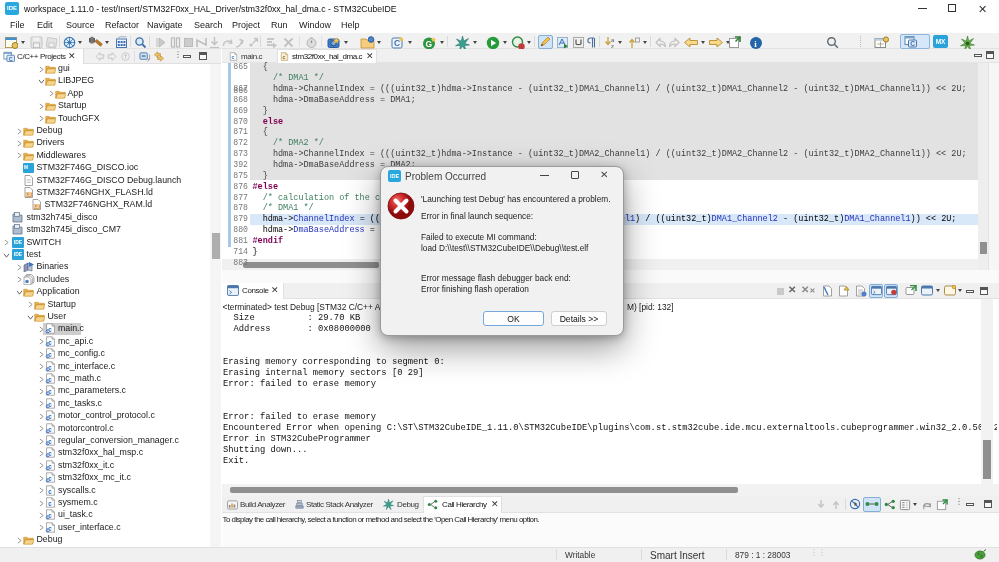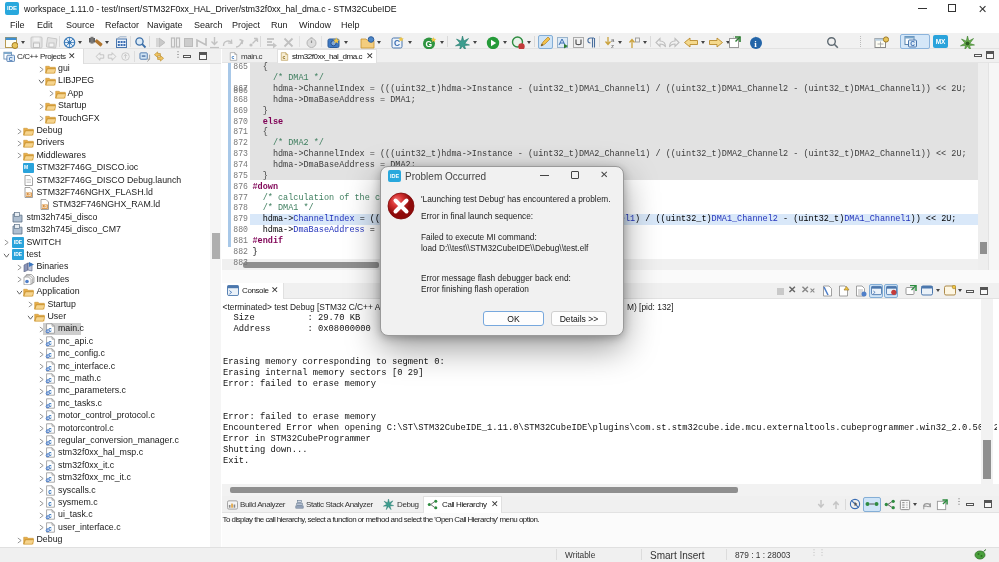--- a/index.html
+++ b/index.html
@@ -390,21 +390,21 @@
       <span style="left:36.5px">STM32F746G_DISCO Debug.launch</span>
     </div>
 <div class="tr" style="left:0;top:187.0px;width:221px">
       <svg style="left:24px;top:0px;width:9px;height:11px" viewBox="0 0 9 11">
         <path d="M1 0.5 L6 0.5 L8.5 3 L8.5 10.5 L1 10.5 Z" fill="#fff" stroke="#8a8a8a" stroke-width="0.8"></path>
         <rect x="1.8" y="5.5" width="6" height="4.3" fill="#d8892f"></rect>
         <text x="2.2" y="9.2" font-size="3.8" fill="#fff" font-family="Liberation Sans" font-weight="bold">LD</text>
       </svg>
       <span style="left:36.5px">STM32F746NGHX_FLASH.ld</span>
     </div>
-<div class="tr" style="left:16px;top:199.4px;width:221px">
+<div class="tr" style="left:8px;top:199.4px;width:221px">
       <svg style="left:24px;top:0px;width:9px;height:11px" viewBox="0 0 9 11">
         <path d="M1 0.5 L6 0.5 L8.5 3 L8.5 10.5 L1 10.5 Z" fill="#fff" stroke="#8a8a8a" stroke-width="0.8"></path>
         <rect x="1.8" y="5.5" width="6" height="4.3" fill="#d8892f"></rect>
         <text x="2.2" y="9.2" font-size="3.8" fill="#fff" font-family="Liberation Sans" font-weight="bold">LD</text>
       </svg>
       <span style="left:36.5px">STM32F746NGHX_RAM.ld</span>
     </div>
 <div class="tr" style="left:0;top:211.8px;width:221px">
       <svg style="left:12px;top:0px;width:11px;height:11px" viewBox="0 0 11 11">
         <path d="M1 2 L4.5 2 L5.5 3.2 L10 3.2 L10 10 L1 10 Z" fill="#aebed0" stroke="#5d7288" stroke-width="0.8"></path>
@@ -689,37 +689,37 @@
 <div class="ln" style="top:105.70px">869</div>
 <div class="cl" style="top:105.70px;color:#3c3c3c">  }</div>
 <div class="ln" style="top:116.55px">870</div>
 <div class="cl" style="top:116.55px;color:#3c3c3c">  <i class="kw">else</i></div>
 <div class="ln" style="top:127.40px">871</div>
 <div class="cl" style="top:127.40px;color:#3c3c3c">  {</div>
 <div class="ln" style="top:138.25px">872</div>
 <div class="cl" style="top:138.25px;color:#3c3c3c">    <i class="cm">/* DMA2 */</i></div>
 <div class="ln" style="top:149.10px">873</div>
 <div class="cl" style="top:149.10px;color:#3c3c3c">    hdma-&gt;ChannelIndex = (((uint32_t)hdma-&gt;Instance - (uint32_t)DMA2_Channel1) / ((uint32_t)DMA2_Channel2 - (uint32_t)DMA2_Channel1)) &lt;&lt; 2U;</div>
-<div class="ln" style="top:159.95px">874</div>
+<div class="ln" style="top:159.95px">392</div>
 <div class="cl" style="top:159.95px;color:#3c3c3c">    hdma-&gt;DmaBaseAddress = DMA2;</div>
 <div class="ln" style="top:170.80px">875</div>
 <div class="cl" style="top:170.80px;color:#3c3c3c">  }</div>
 <div class="ln" style="top:181.65px">876</div>
-<div class="cl" style="top:181.65px;color:#000"><i class="kw">#down</i></div>
+<div class="cl" style="top:181.65px;color:#000"><i class="kw">#else</i></div>
 <div class="ln" style="top:192.50px">877</div>
 <div class="cl" style="top:192.50px;color:#000">  <i class="cm">/* calculation of the channel index */</i></div>
 <div class="ln" style="top:203.35px">878</div>
 <div class="cl" style="top:203.35px;color:#000">  <i class="cm">/* DMA1 */</i></div>
 <div class="ln" style="top:214.20px">879</div>
 <div class="cl" style="top:214.20px;color:#000">  hdma-&gt;<i class="fld">ChannelIndex</i> = (((uint32_t)hdma-&gt;<i class="fld">Instance</i> - (uint32_t)<i class="fld">DMA1_Channel1</i>) / ((uint32_t)<i class="fld">DMA1_Channel2</i> - (uint32_t)<i class="fld">DMA1_Channel1</i>)) &lt;&lt; 2U;</div>
 <div class="ln" style="top:225.05px">880</div>
 <div class="cl" style="top:225.05px;color:#000">  hdma-&gt;<i class="fld">DmaBaseAddress</i> = DMA1;</div>
 <div class="ln" style="top:235.90px">881</div>
 <div class="cl" style="top:235.90px;color:#000"><i class="kw">#endif</i></div>
-<div class="ln" style="top:246.75px">882</div>
+<div class="ln" style="top:246.75px">714</div>
 <div class="cl" style="top:246.75px;color:#000">}</div>
 <div class="ln" style="top:257.60px">883</div>
 
 <div class="a" style="left:222px;top:270px;width:777px;height:13px;background:#fafafa"></div>
 
 <div class="a" style="left:222px;top:283px;width:777px;height:16px;background:#f0f0f0;border-bottom:1px solid #e2e2e2"></div>
 <div class="a" style="left:222px;top:283px;width:62px;height:16px;background:#fff;border-right:1px solid #e0e0e0"></div>
 <svg class="a" style="left:227px;top:285px;width:12px;height:11px" viewBox="0 0 13 12">
     <rect x="0.5" y="0.5" width="12" height="11" rx="1.5" fill="#eaf1f8" stroke="#4b77ad"></rect>
     <rect x="0.5" y="0.5" width="12" height="3" fill="#4b77ad"></rect>

